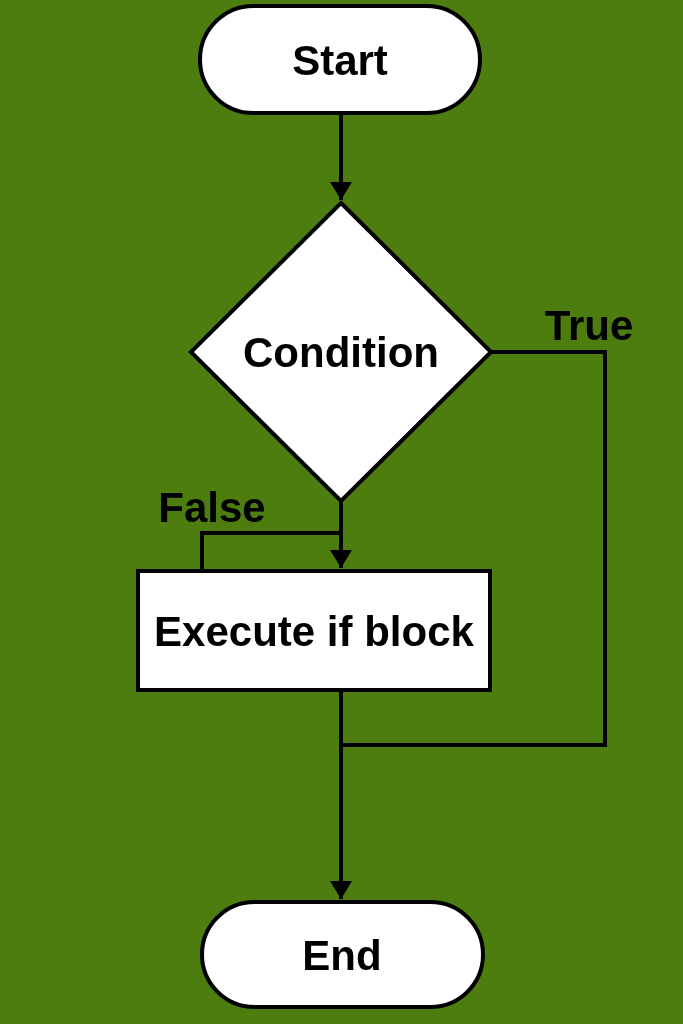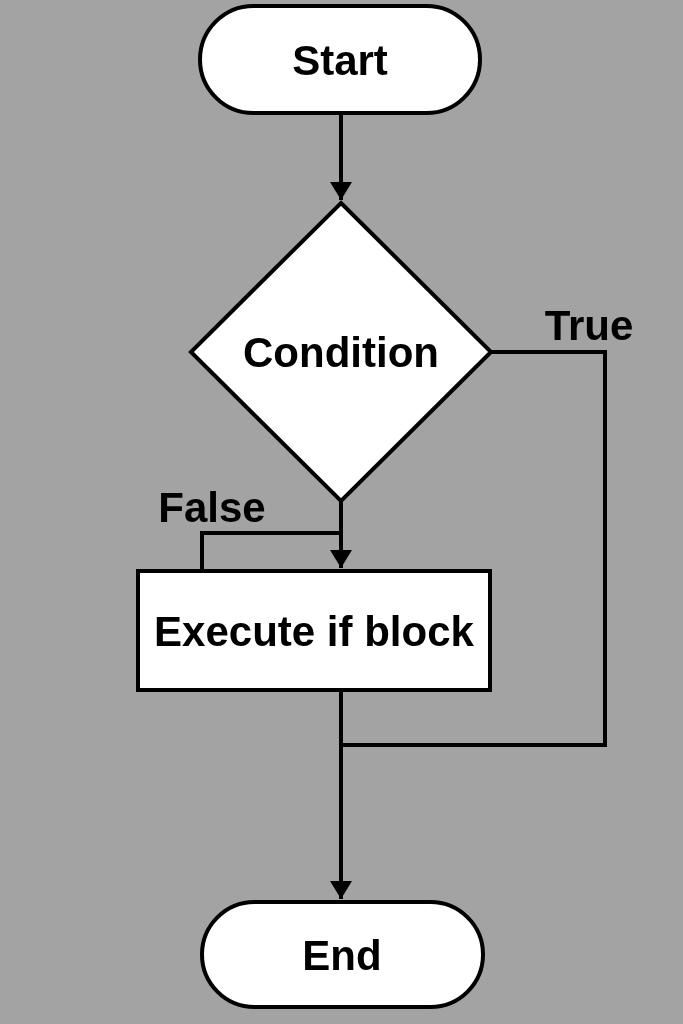--- a/index.html
+++ b/index.html
@@ -4,21 +4,21 @@
 <style>
   html, body {
     margin: 0;
     padding: 0;
     background: #ffffff;
   }
   .canvas {
     width: 683px;
     height: 1024px;
     position: relative;
-    background: #a3a3a3;
+    background: #4d7c0f;
     overflow: hidden;
   }
   svg {
     display: block;
   }
   .node {
     fill: #ffffff;
     stroke: #000000;
     stroke-width: 4;
   }

